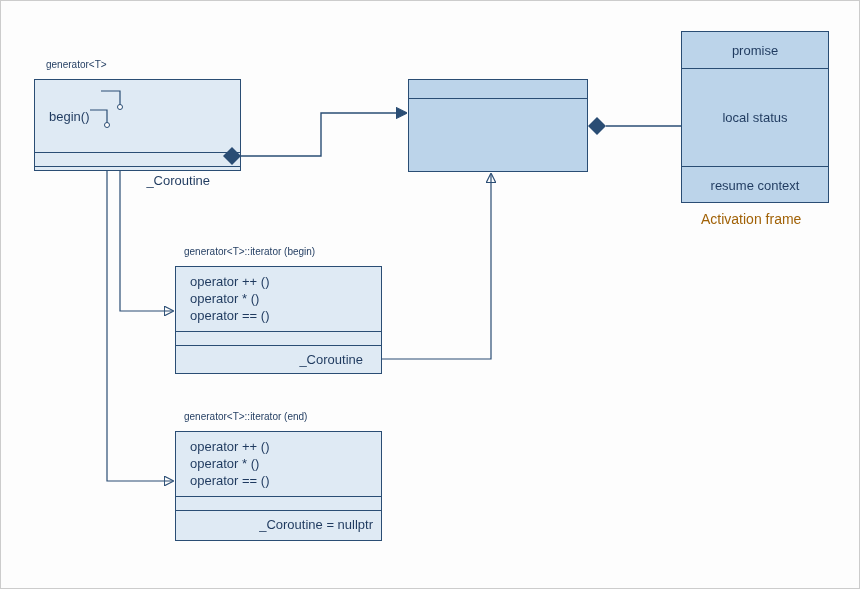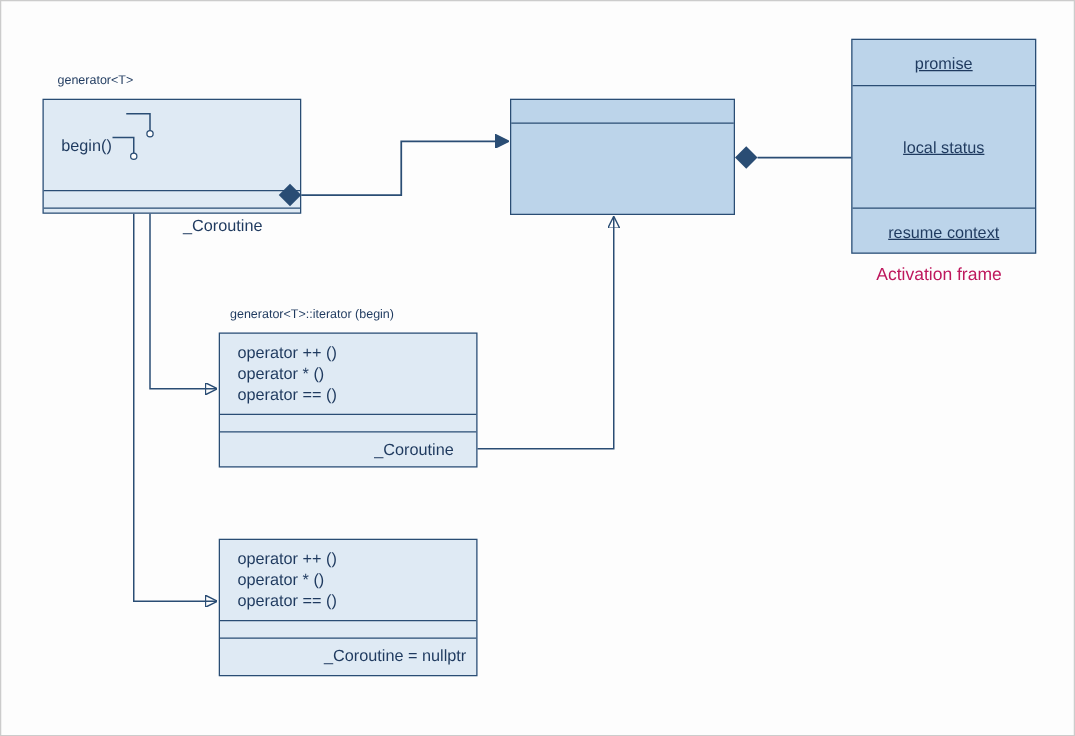--- a/index.html
+++ b/index.html
@@ -39,21 +39,21 @@
   .row { padding: 1px 0; }
   svg.wires {
     position: absolute;
     left: 0; top: 0;
     width: 860px; height: 589px;
     pointer-events: none;
   }
   .af-label {
     position: absolute;
     font-size: 14px;
-    color: #be185d;
+    color: #a16207;
   }
 </style>
 </head>
 <body>
 
 <div class="canvas">
 
   <div class="box-title" style="left:45px; top:58px;">generator&lt;T&gt;</div>
   <div class="box" style="left:33px; top:78px; width:207px; height:92px;">
     <div class="section noborder" style="height:48px; padding:4px 14px;margin-top:24px;">
@@ -61,38 +61,39 @@
     </div>
     <div class="section" style="height:14px;"></div>
     <div class="section" style="height:28px; text-align:right; padding-right:30px; line-height:20px;">_Coroutine</div>
   </div>
 
   <div class="box mid" style="left:407px; top:78px; width:180px; height:93px;">
     <div class="section noborder" style="height:18px;"></div>
     <div class="section" style="height:73px;"></div>
   </div>
 
-  <div class="box mid" style="left:680px; top:30px; width:148px; height:172px; text-align:center;text-decoration:underline;">
+  <div class="box mid" style="left:680px; top:30px; width:148px; height:172px; text-align:center;">
     <div class="section noborder" style="height:36px; line-height:30px;">promise</div>
     <div class="section" style="height:98px; line-height:90px;">local status</div>
     <div class="section" style="height:36px; line-height:30px;">resume context</div>
   </div>
   <div class="af-label" style="left:700px; top:210px;">Activation frame</div>
 
   <div class="box-title" style="left:183px; top:245px;">generator&lt;T&gt;::iterator (begin)</div>
   <div class="box" style="left:174px; top:265px; width:207px; height:108px;">
     <div class="section noborder" style="height:64px; padding:6px 14px;">
       <div class="row">operator ++ ()</div>
       <div class="row">operator * ()</div>
       <div class="row">operator == ()</div>
     </div>
     <div class="section" style="height:14px;"></div>
     <div class="section" style="height:28px; text-align:right; padding-right:18px; line-height:20px;">_Coroutine</div>
   </div>
 
+  <div class="box-title" style="left:183px; top:410px;">generator&lt;T&gt;::iterator (end)</div>
   <div class="box" style="left:174px; top:430px; width:207px; height:110px;">
     <div class="section noborder" style="height:64px; padding:6px 14px;">
       <div class="row">operator ++ ()</div>
       <div class="row">operator * ()</div>
       <div class="row">operator == ()</div>
     </div>
     <div class="section" style="height:14px;"></div>
     <div class="section" style="height:28px; text-align:right; line-height:20px;">_Coroutine = nullptr</div>
   </div>
 

